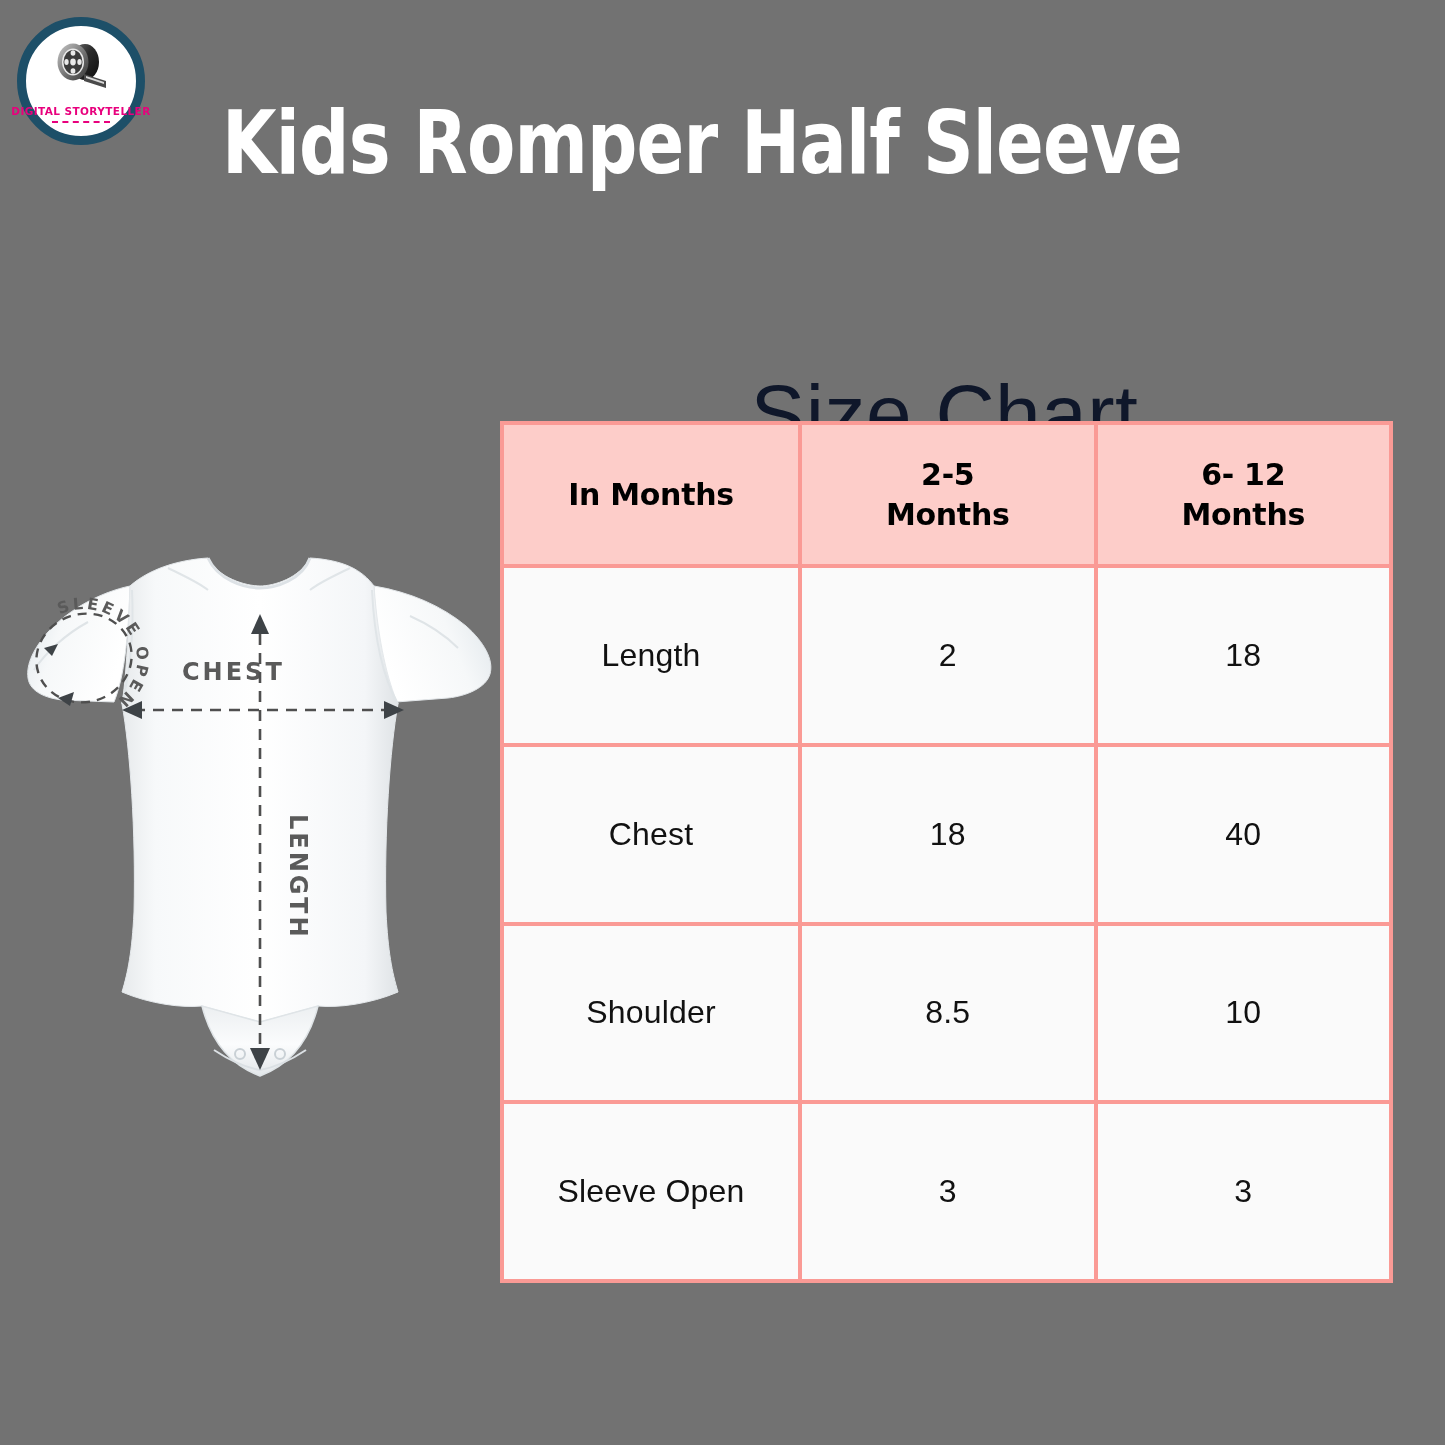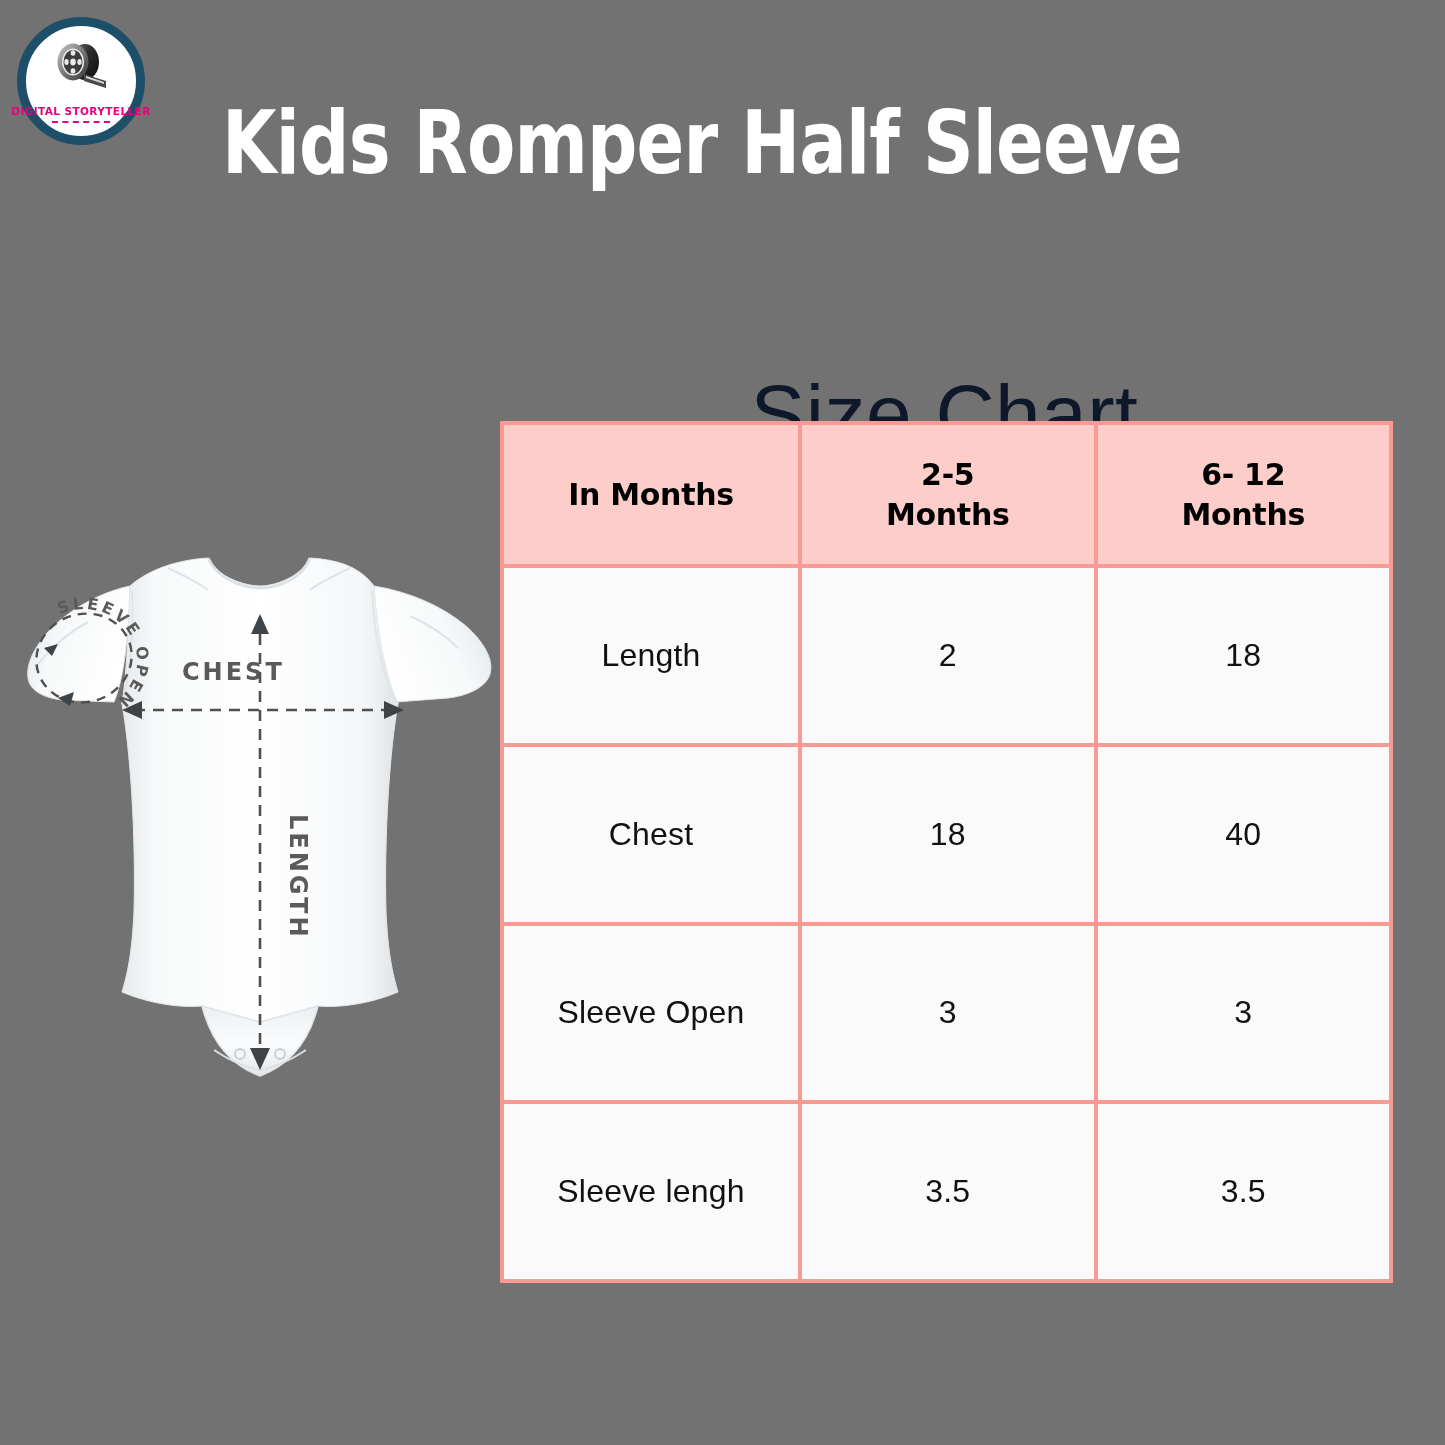--- a/index.html
+++ b/index.html
@@ -307,23 +307,23 @@
       <td>Length</td>
       <td>2</td>
       <td>18</td>
     </tr>
     <tr>
       <td>Chest</td>
       <td>18</td>
       <td>40</td>
     </tr>
     <tr>
+      <td>Shoulder</td>
+      <td>8.5</td>
+      <td>10</td>
+    </tr>
+    <tr>
       <td>Sleeve Open</td>
       <td>3</td>
       <td>3</td>
     </tr>
-    <tr>
-      <td>Sleeve lengh</td>
-      <td>3.5</td>
-      <td>3.5</td>
-    </tr>
   </tbody>
 </table>
 
 </body></html>

